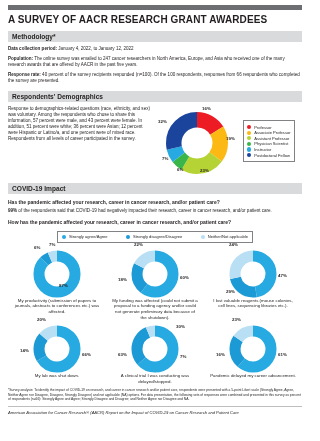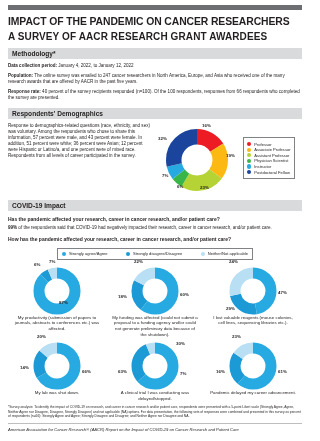--- a/index.html
+++ b/index.html
@@ -82,21 +82,20 @@
     margin-top: 4px; border-top: 0.6px solid #bcbec0; padding-top: 3px;
   }
 </style>
 </head>
 <body>
 
 <div class="page">
 
   <div class="topbar"></div>
 
-  <div class="title">IMPACT OF THE PANDEMIC ON CANCER RESEARCHERS</div>
   <div class="subtitle">A SURVEY OF AACR RESEARCH GRANT AWARDEES</div>
 
   <div class="sect-head">
     <span>Methodology*</span>
   </div>
 
   <div class="body-text">
     <div>
       <b>Data collection period:</b><span> January 4, 2022, to January 12, 2022</span>
     </div>

